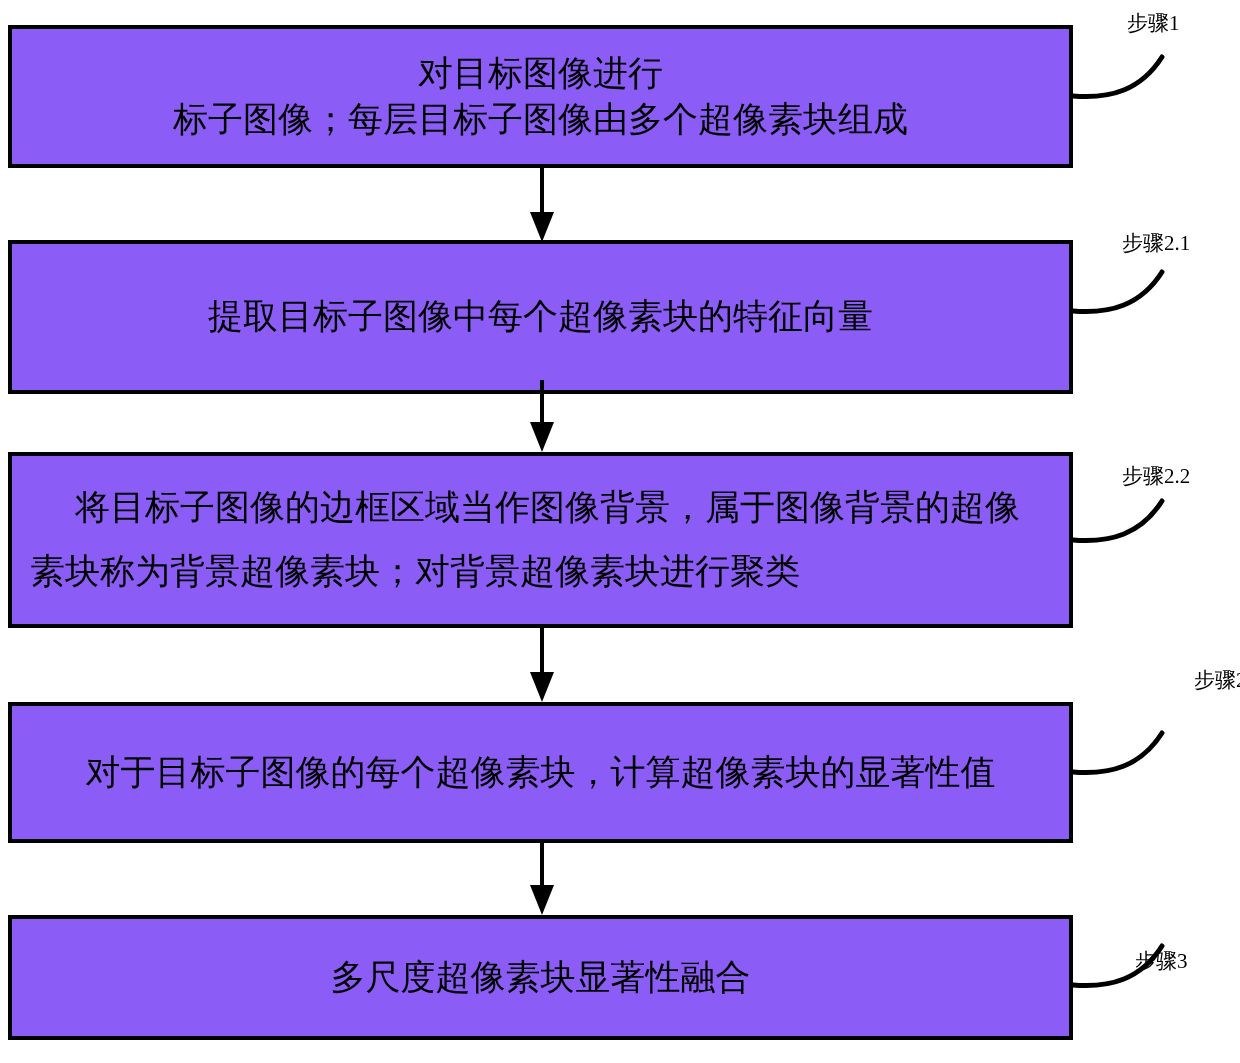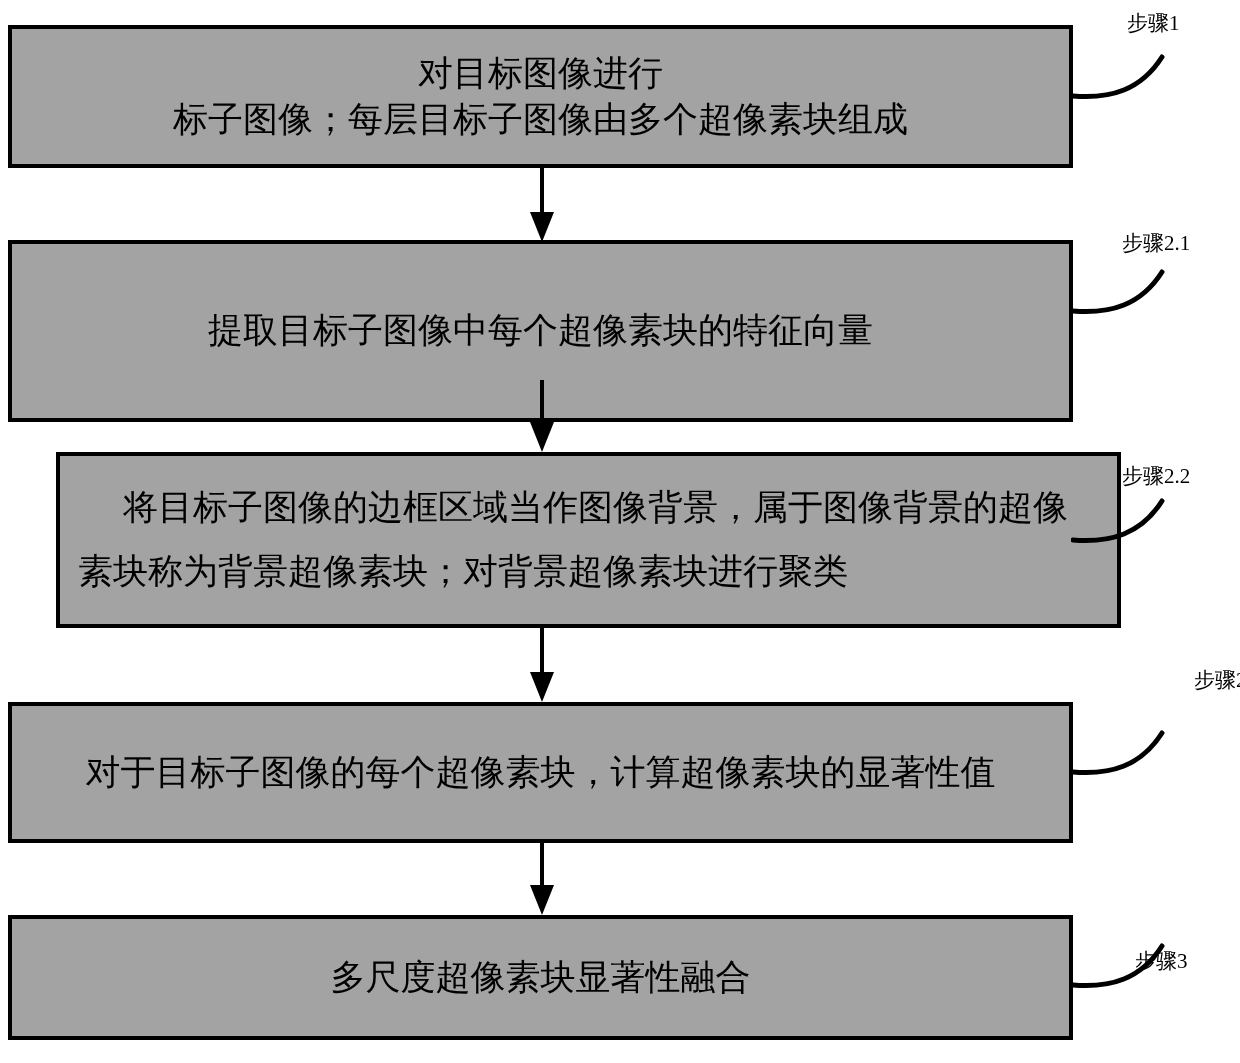--- a/index.html
+++ b/index.html
@@ -15,34 +15,34 @@
     color: #000000;
     font-family: "Liberation Serif", "DejaVu Serif", serif;
     overflow: hidden;
   }
   .flow-box {
     position: absolute;
     left: 8px;
     width: 1065px;
     border: 4px solid #000000;
     box-sizing: border-box;
-    background: #a3a3a3;
+    background: #8b5cf6;
     display: flex;
     flex-direction: column;
     justify-content: center;
     font-size: 35px;
   }
   .box-line {
     padding: 0 18px;
     white-space: nowrap;
   }
   .align-center { text-align: center; }
   .align-left { text-align: left; }
   .lh-tight { line-height: 46px; }
-  .lh-wide  { line-height: 64px; margin-left: 48px; }
+  .lh-wide  { line-height: 64px; }
   .indent-first { text-indent: 45px; }
   .step-label {
     position: absolute;
     font-size: 21px;
     line-height: 34px;
     white-space: nowrap;
   }
   .arrow-svg, .conn-svg {
     position: absolute;
     display: block;
@@ -57,21 +57,21 @@
   <div class="flow-box lh-tight" style="top:25px;height:143px;">
     <div class="box-line align-center">对目标图像进行</div>
     <div class="box-line align-center">标子图像；每层目标子图像由多个超像素块组成</div>
   </div>
 
   <svg class="arrow-svg" style="left:527px;top:166px;" width="30" height="76" viewBox="0 0 30 76">
     <line x1="15" y1="0" x2="15" y2="48" stroke="#000000" stroke-width="4"></line>
     <polygon points="3,46 27,46 15,76" fill="#000000"></polygon>
   </svg>
 
-  <div class="flow-box lh-tight" style="top:240px;height:182px;">
+  <div class="flow-box lh-tight" style="top:240px;height:154px;">
     <div class="box-line align-center">提取目标子图像中每个超像素块的特征向量</div>
   </div>
 
   <svg class="arrow-svg" style="left:527px;top:380px;" width="30" height="72" viewBox="0 0 30 72">
     <line x1="15" y1="0" x2="15" y2="44" stroke="#000000" stroke-width="4"></line>
     <polygon points="3,42 27,42 15,72" fill="#000000"></polygon>
   </svg>
 
   <div class="flow-box lh-wide" style="top:452px;height:176px;">
     <div class="box-line align-left indent-first">将目标子图像的边框区域当作图像背景，属于图像背景的超像</div>

